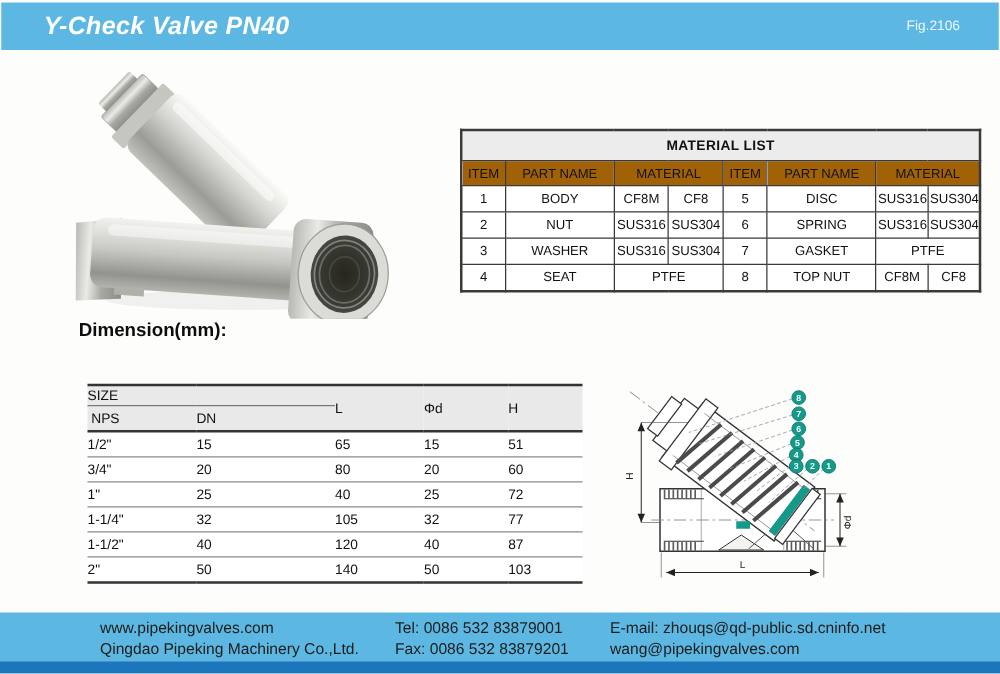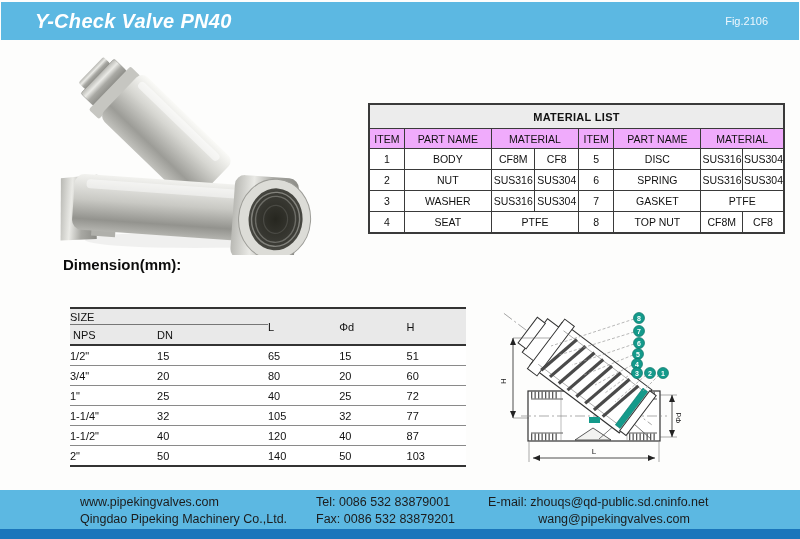--- a/index.html
+++ b/index.html
@@ -11,21 +11,21 @@
           display:flex;align-items:center;justify-content:space-between;}
   .header-title{margin-left:34px;font-size:20px;font-weight:bold;color:#ffffff;letter-spacing:.3px;font-style:italic;}
   .header-fig{margin-right:31px;font-size:11px;color:#eef7fd;}
 
   
   .mat-table{position:absolute;left:368px;top:103px;width:417px;border-collapse:collapse;
              table-layout:fixed;font-size:10.5px;color:#111;border:2px solid #3a3a3a;background:#fff;}
   .mat-table td{border:1px solid #3a3a3a;text-align:center;height:20px;padding:0 1px;
                 white-space:nowrap;overflow:hidden;}
   .mat-table .title-row td{background:#ececec;font-weight:bold;font-size:11px;height:23px;letter-spacing:.3px;}
-  .mat-table .hdr td{height:19px;background:#f0abfc;text-align:center;}
+  .mat-table .hdr td{height:19px;background:#a16207;text-align:center;}
 
   
   .dim-label{position:absolute;left:63px;top:256px;font-size:15px;font-weight:bold;color:#0d0d0d;}
   .dim-table{position:absolute;left:70px;top:307px;width:396px;border-collapse:collapse;table-layout:fixed;
              font-size:11px;color:#111;border-top:2px solid #333;border-bottom:2px solid #333;}
   .dim-table td{padding:0;height:19px;}
   .dim-table thead td{background:#e9e9e9;}
   .dim-table thead{border-bottom:2px solid #333;}
   .dim-table .size-cell{height:15px;border-bottom:1.5px solid #777;}
   .dim-table .nps-cell{text-align:left;padding-left:3px;height:17px;}
@@ -37,21 +37,21 @@
   .drawing{position:absolute;left:493px;top:292px;width:300px;height:192px;}
 
   
   .footer{position:absolute;left:0;right:0;bottom:0;height:49px;}
   .footer-content{position:absolute;left:0;right:0;top:0;height:39px;background:#5cb8e2;font-size:12.5px;color:#1c1c1c;}
   .footer-bar{position:absolute;left:0;right:0;bottom:0;height:10px;background:#1b76bb;}
   .f-block{position:absolute;top:4px;line-height:17px;}
   .f-company{left:80px;}
   .f-phone{left:316px;}
   .f-mail{left:488px;width:252px;}
-  .f-mail .line2{text-align:center;}
+  .f-mail .line2{text-align:left;}
 </style>
 </head>
 <body>
 
 <div class="page">
 
   <div class="header">
     <div class="header-title">Y-Check Valve PN40</div>
     <div class="header-fig">Fig.2106</div>
   </div>

